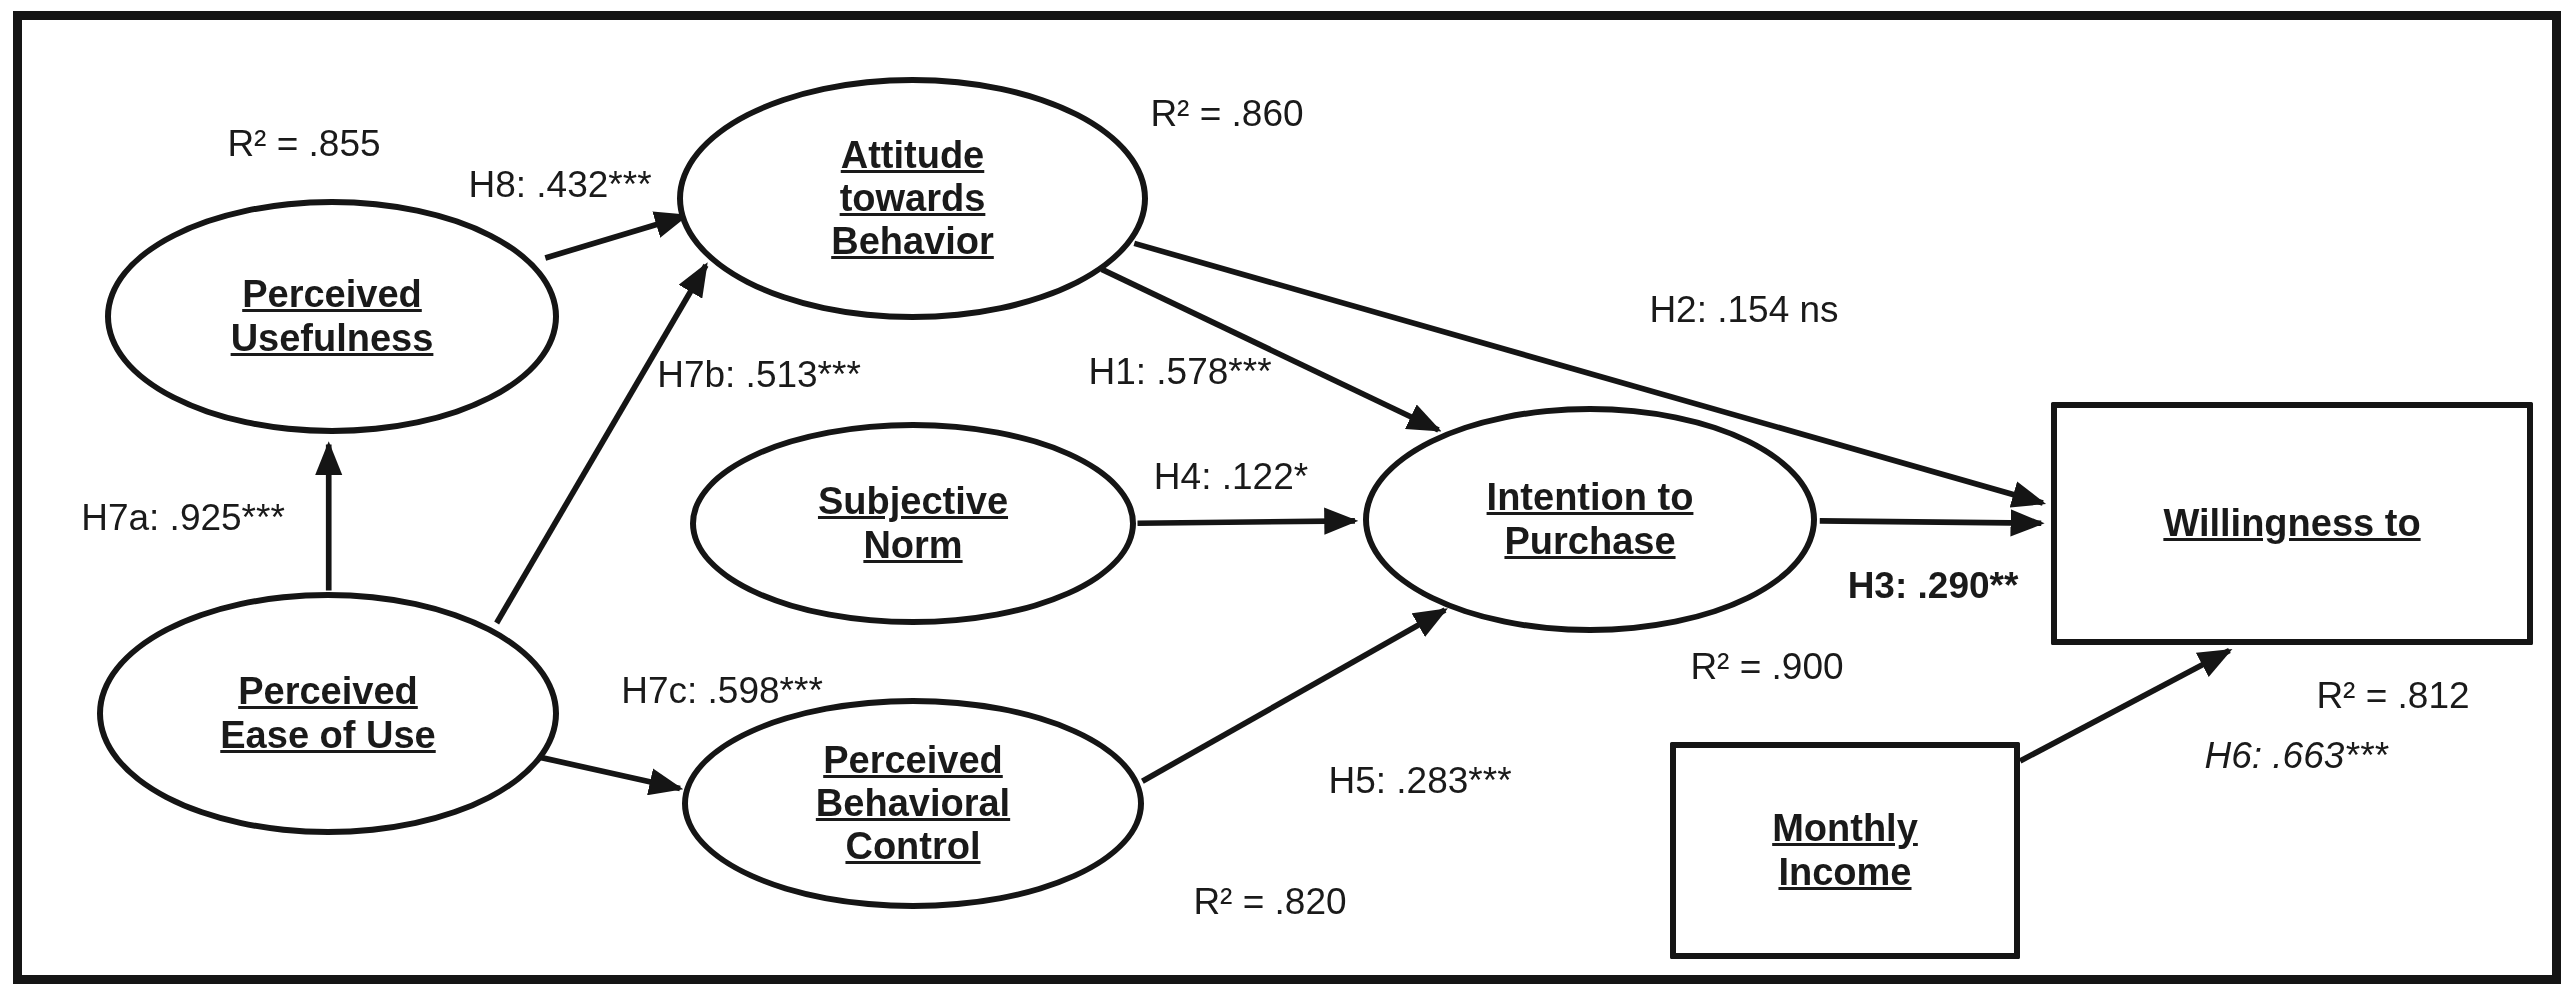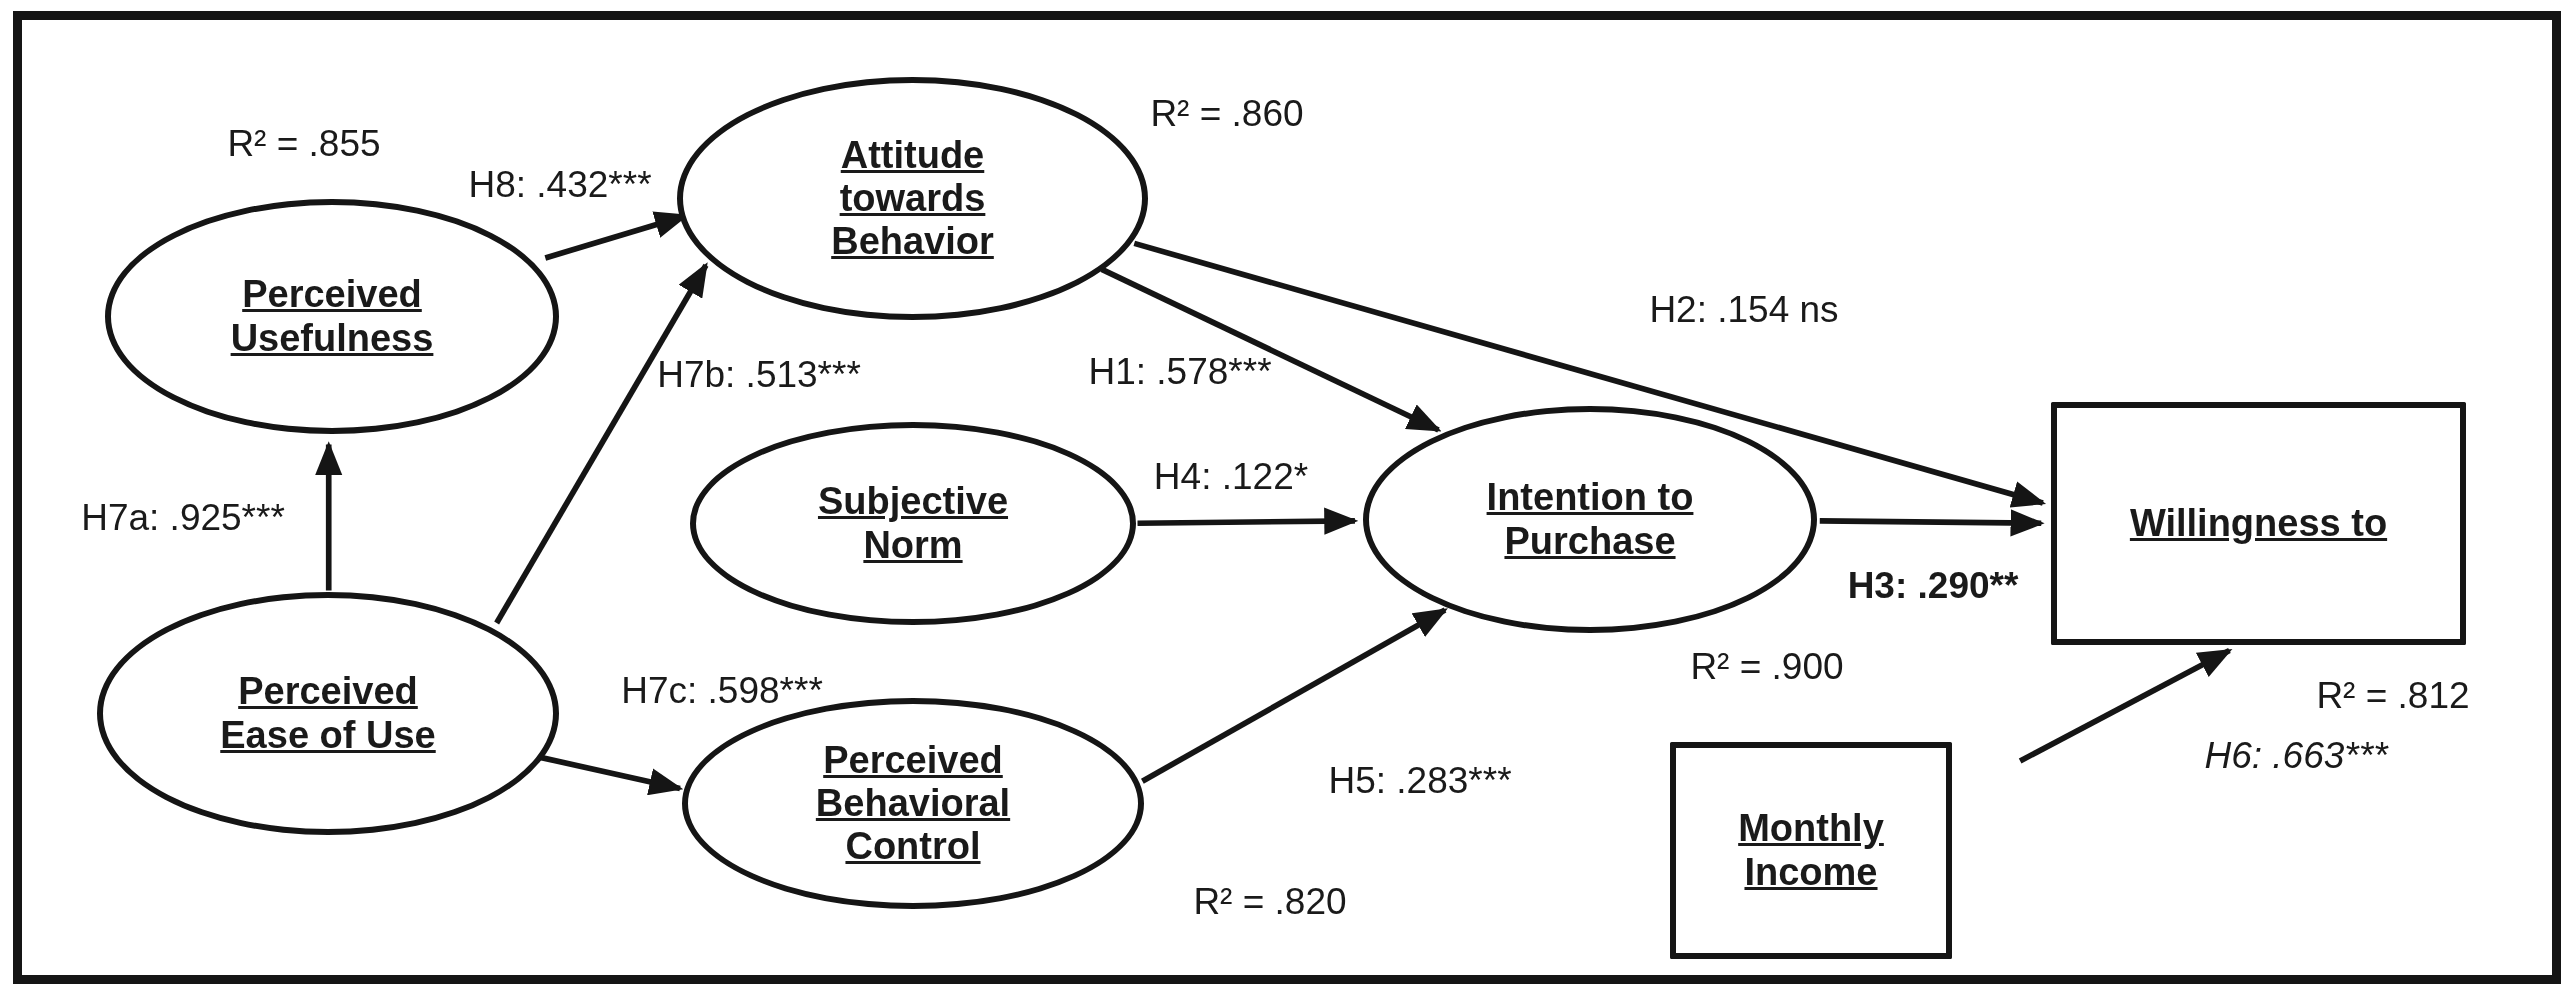--- a/index.html
+++ b/index.html
@@ -108,27 +108,27 @@
     </div>
   </div>
 
   <div class="node ellipse" style="left:1363px; top:406px; width:454px; height:227px;">
     <div class="nlabel">
       <span class="ln">Intention to</span>
       <span class="ln">Purchase</span>
     </div>
   </div>
 
-  <div class="node rect" style="left:2051px; top:402px; width:415px; height:243px;">
+  <div class="node rect" style="left:2051px; top:402px; width:482px; height:243px;">
     <div class="nlabel">
       <span class="ln">Willingness to</span>
     </div>
   </div>
 
-  <div class="node rect" style="left:1670px; top:742px; width:282px; height:217px;">
+  <div class="node rect" style="left:1670px; top:742px; width:350px; height:217px;">
     <div class="nlabel">
       <span class="ln">Monthly</span>
       <span class="ln">Income</span>
     </div>
   </div>
 
   <div class="anno" style="left:304px;  top:144px;">R² = .855</div>
   <div class="anno" style="left:1227px; top:114px;">R² = .860</div>
   <div class="anno" style="left:1767px; top:667px;">R² = .900</div>
   <div class="anno" style="left:1270px; top:902px;">R² = .820</div>

